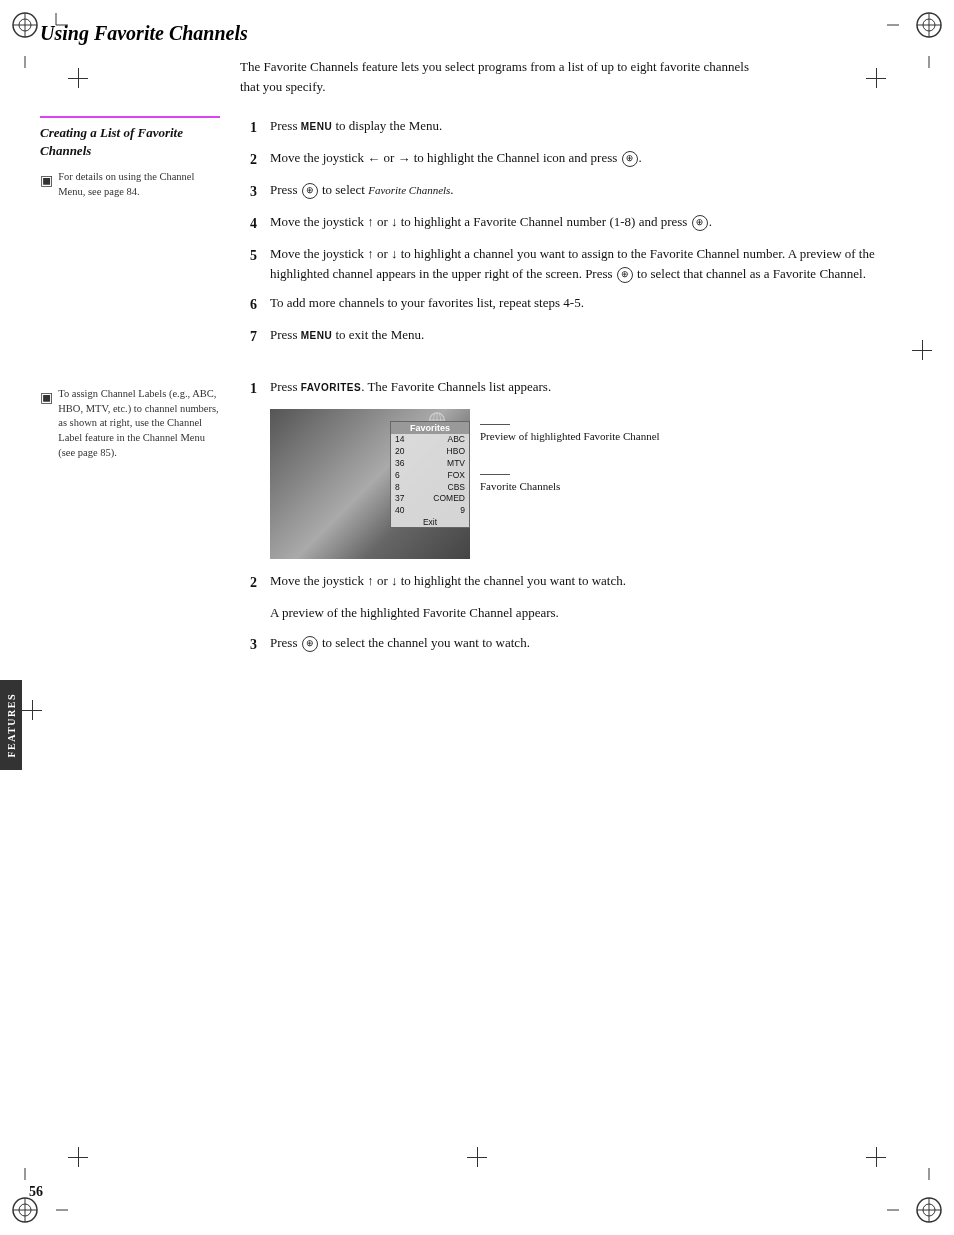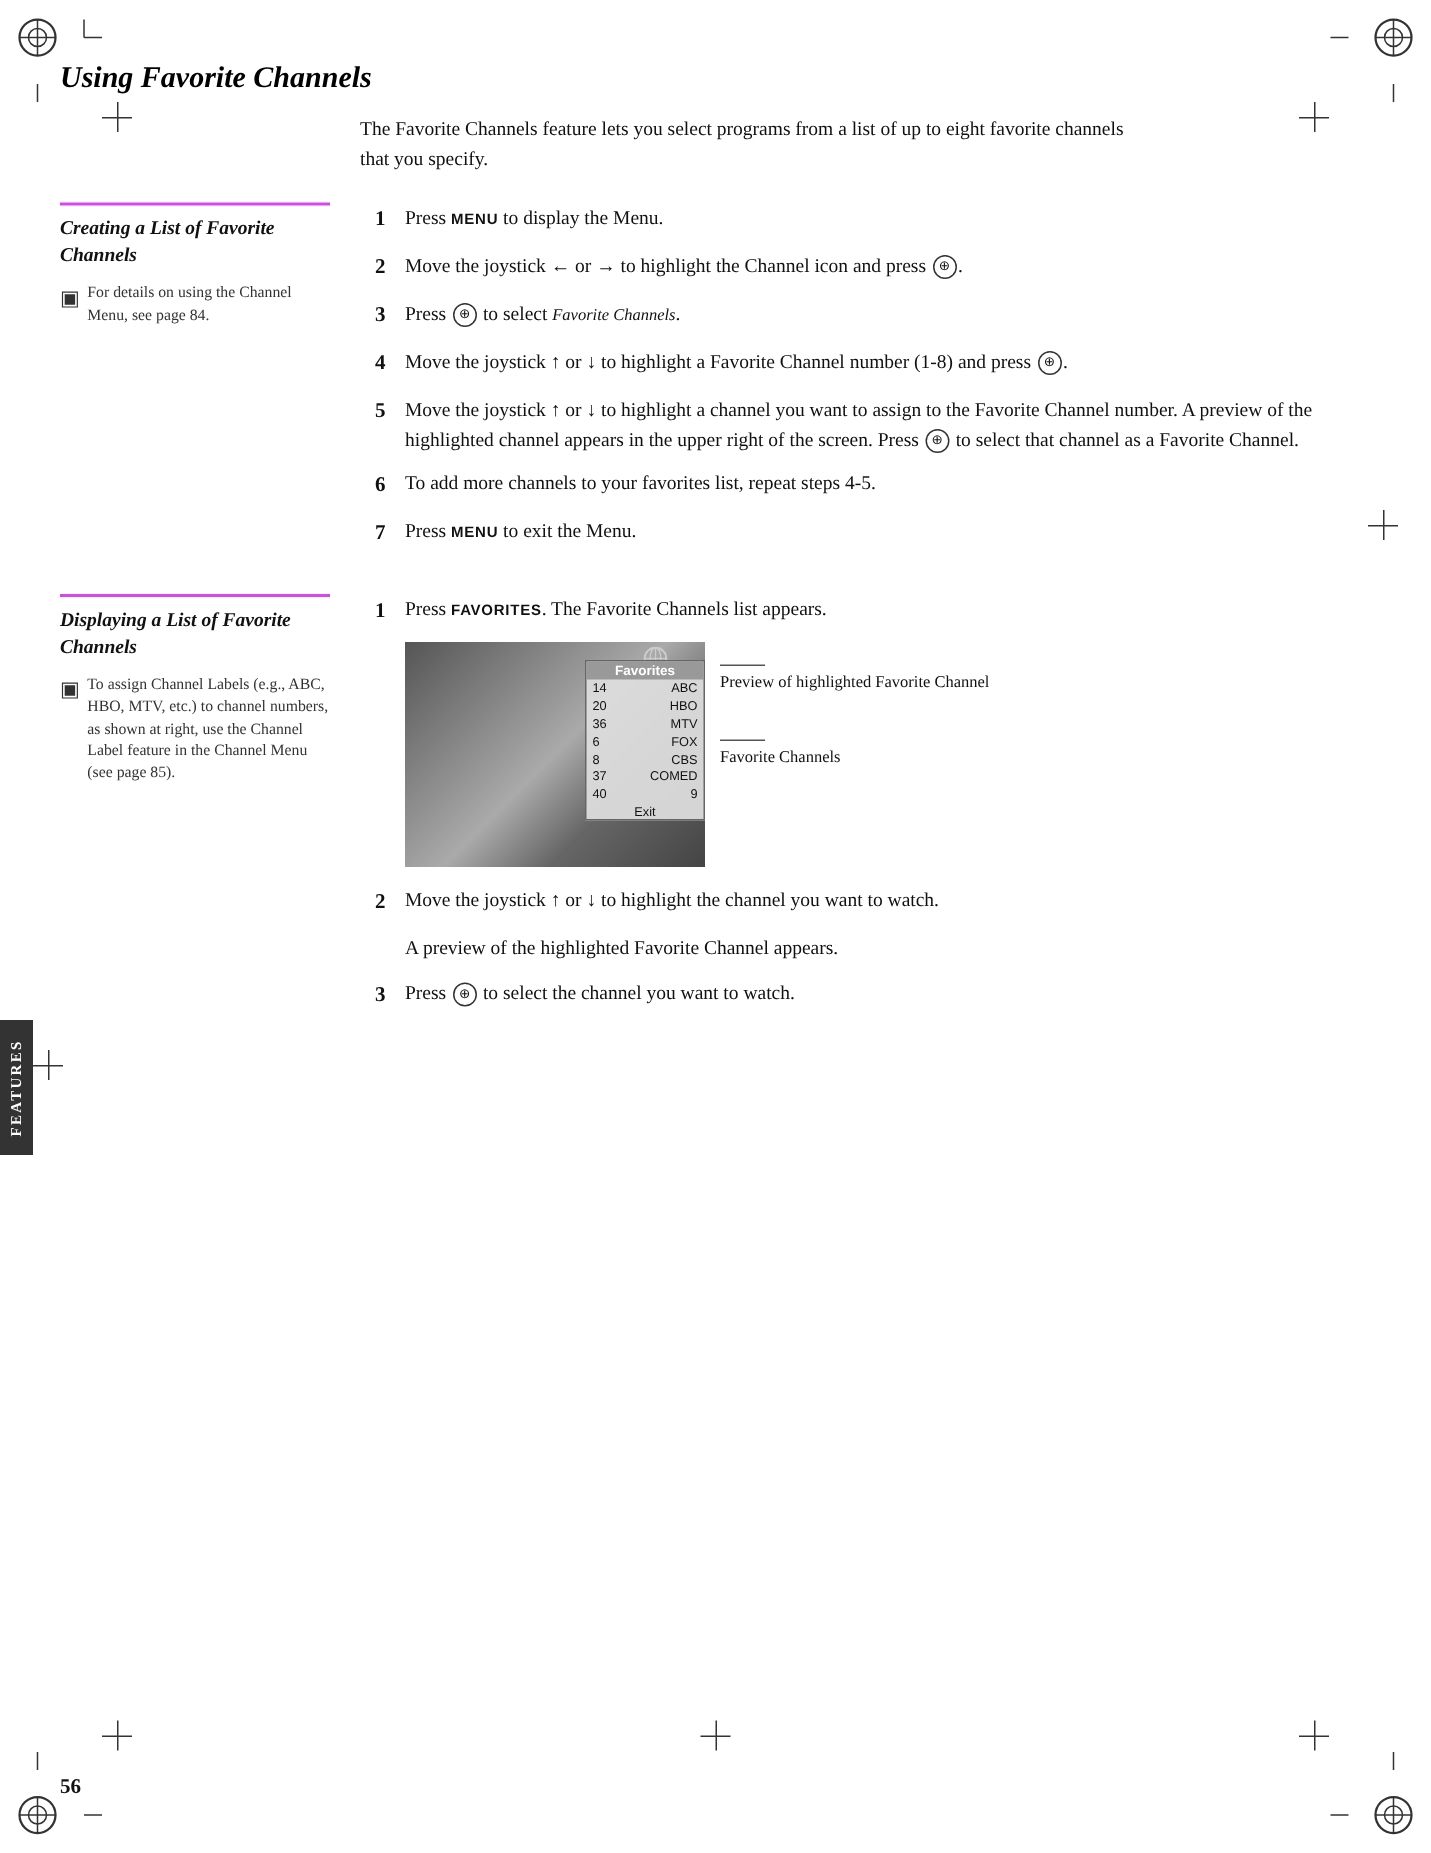--- a/index.html
+++ b/index.html
@@ -23,21 +23,21 @@
     .corner svg { width: 100%; height: 100%; }
     .corner-tl { top: 10px; left: 10px; }
     .corner-tr { top: 10px; right: 10px; }
     .corner-bl { bottom: 10px; left: 10px; }
     .corner-br { bottom: 10px; right: 10px; }
 
     
     .page {
       position: absolute;
       top: 0; left: 0; right: 0; bottom: 0;
-      padding: 41px 40px;
+      padding: 22px 40px;
     }
 
     
     .page-title {
       font-size: 20px;
       font-style: italic;
       font-weight: bold;
       margin-bottom: 12px;
       color: #000;
     }
@@ -259,21 +259,21 @@
     .image-label {
       font-size: 11px;
       line-height: 1.35;
       color: #111;
     }
 
     
     .page-number {
       position: absolute;
       bottom: 35px;
-      left: 40px;
+      left: 29px;
       font-size: 14px;
       font-weight: bold;
     }
 
     
     .crosshair {
       position: absolute;
       width: 20px;
       height: 20px;
     }
@@ -411,23 +411,20 @@
         <li class="step-item">
           <span class="step-number">7</span>
           <span class="step-text">Press <span class="menu-key">MENU</span> to exit the Menu.</span>
         </li>
       </ol>
     </div>
   </div>
 
   <div class="content-area" style="margin-top: 20px;">
     <div class="left-sidebar">
-      <div class="section-header">
-        <h2>Displaying a List of Favorite Channels</h2>
-      </div>
       <div class="sidebar-note">
         <span class="note-icon">▣</span>
         <span>To assign Channel Labels (e.g., ABC, HBO, MTV, etc.) to channel numbers, as shown at right, use the Channel Label feature in the Channel Menu (see page 85).</span>
       </div>
     </div>
     <div class="right-content">
 
       <div class="step-item">
         <span class="step-number">1</span>
         <span class="step-text">Press <span class="menu-key">FAVORITES</span>. The Favorite Channels list appears.</span>

